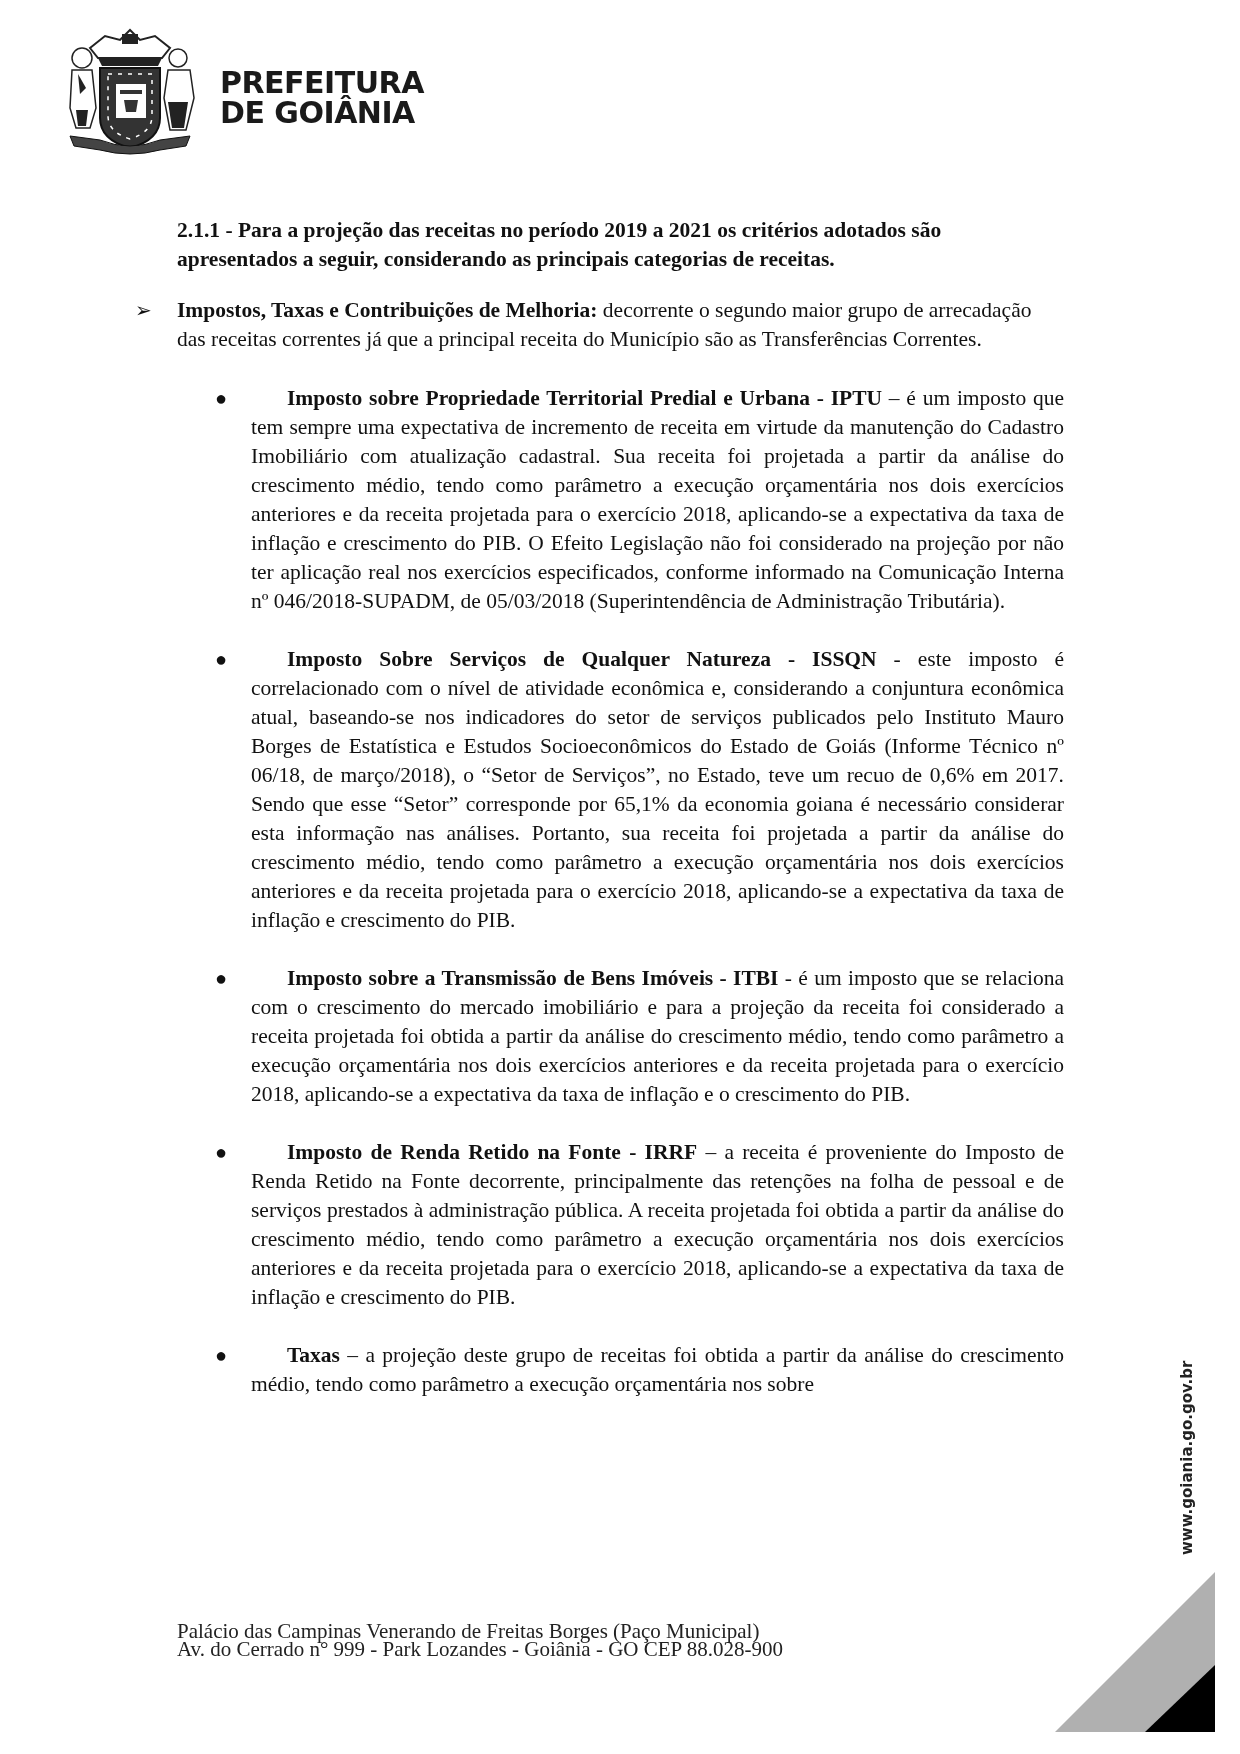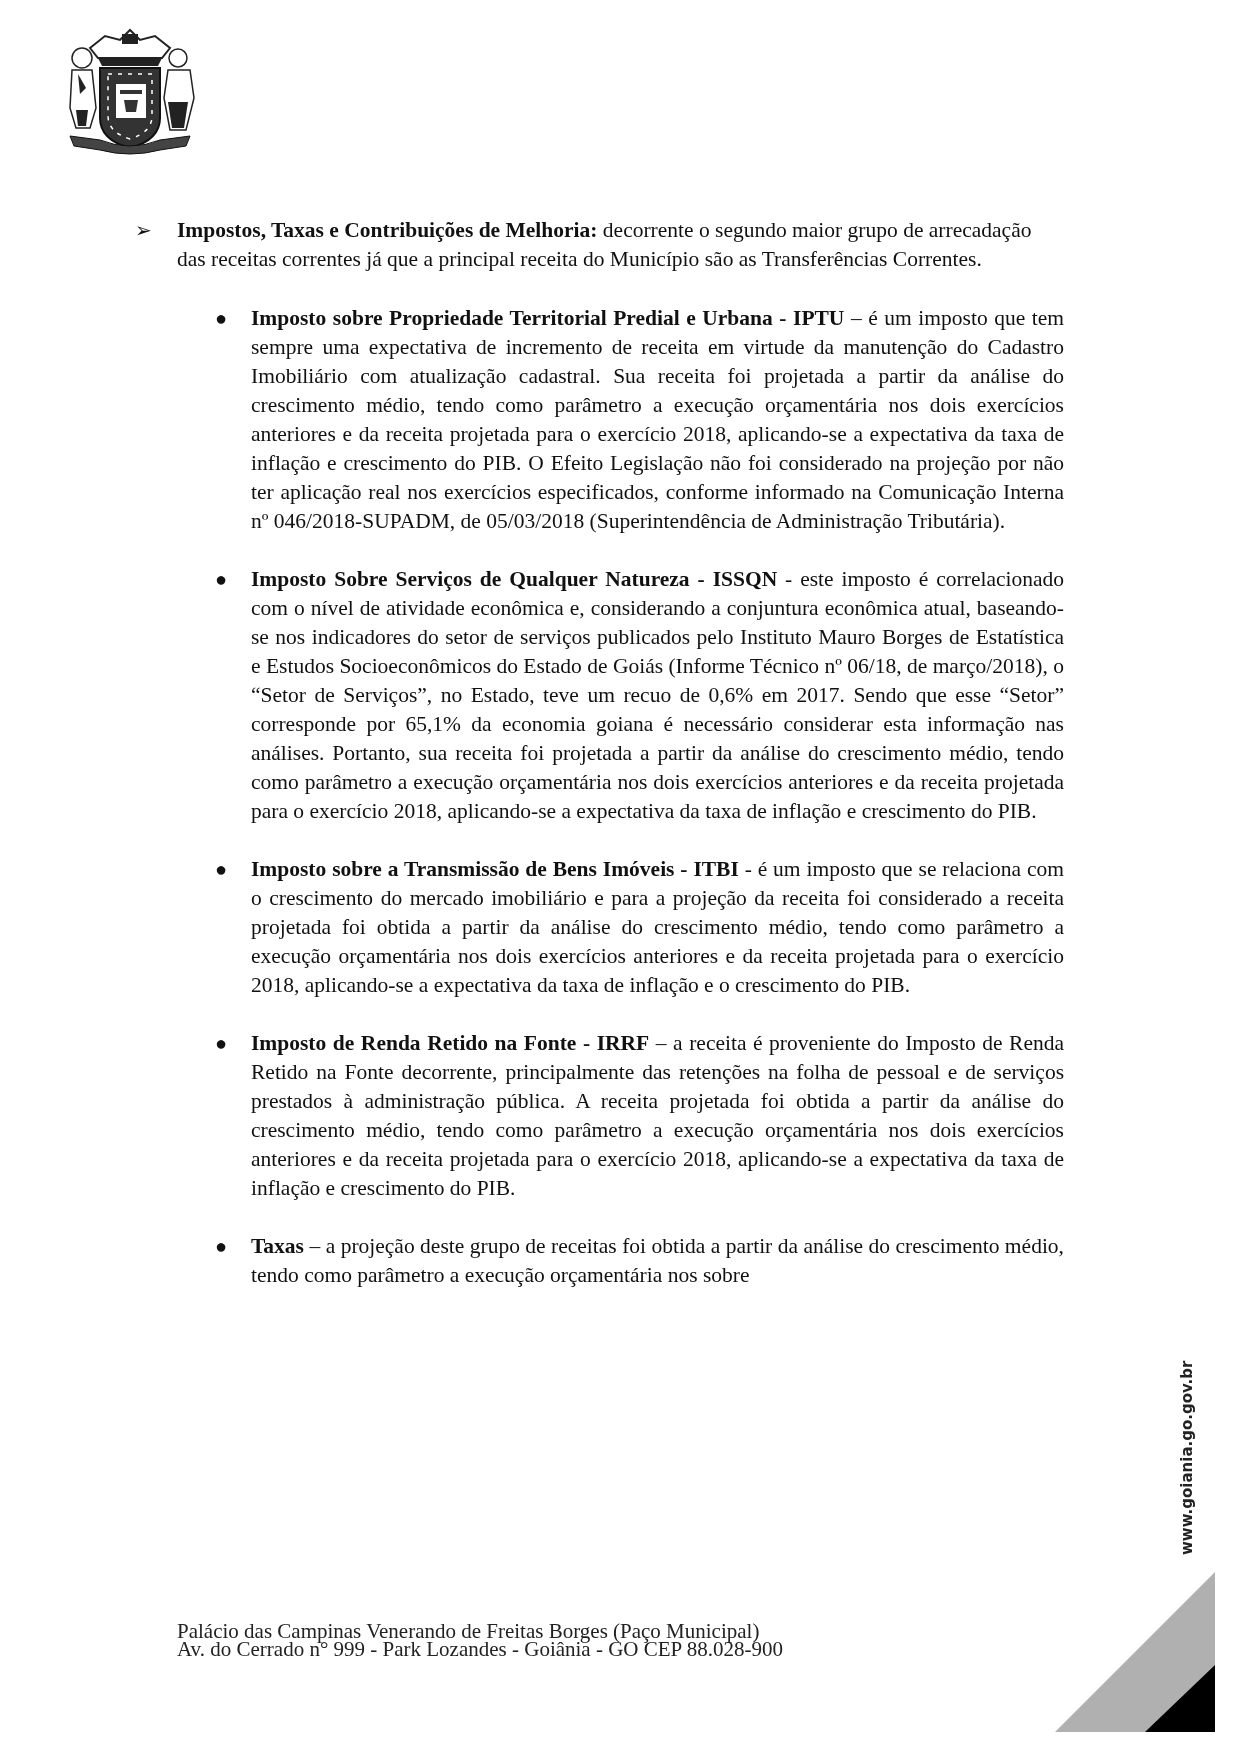--- a/index.html
+++ b/index.html
@@ -8,21 +8,21 @@
   .crest { position: absolute; left: 5px; top: 0; width: 160px; height: 140px; }
   .brand { position: absolute; left: 175px; top: 50px; font-family: "DejaVu Sans", "Liberation Sans", sans-serif; font-weight: bold; font-size: 30px; line-height: 30px; color: #1a1a1a; letter-spacing: -0.5px; }
   .content { position: absolute; left: 177px; top: 216px; width: 887px; font-size: 21.5px; line-height: 29px; }
   .heading { font-weight: bold; margin: 0 0 22px 0; }
   .section { position: relative; margin: 0 0 30px 0; }
   .arrow { position: absolute; left: -42px; top: 0; font-size: 20px; }
   .section-title { font-weight: bold; text-align: right; }
   ul.items { list-style: none; margin: 0; padding: 0 0 0 74px; }
   ul.items li { position: relative; text-align: justify; margin: 0 0 29px 0; }
   ul.items li .dot { position: absolute; left: -36px; top: 0; font-size: 20px; }
-  .b { font-weight: bold; }
+  .b { font-weight: bold; margin-left: 36px; }
   .footer { position: absolute; left: 177px; top: 1622px; font-size: 21px; line-height: 18px; color: #222; }
   .url { position: absolute; left: 1178px; top: 1555px; transform: rotate(-90deg); transform-origin: 0 0; font-family: "DejaVu Sans", "Liberation Sans", sans-serif; font-weight: bold; font-size: 15px; color: #222; white-space: nowrap; }
   .corner { position: absolute; left: 1050px; top: 1565px; width: 170px; height: 170px; }
 </style>
 </head>
 <body>
 
 <div class="logo">
   <svg class="crest" viewBox="0 0 160 140">
 
@@ -40,23 +40,28 @@
     <path d="M22 52 L42 52 L46 90 L40 110 L26 110 L20 90 Z" fill="#fff" stroke="#222" stroke-width="1.5"></path>
     <path d="M28 56 L36 70 L30 76 Z" fill="#222"></path>
     <path d="M26 92 L38 92 L36 108 L28 108 Z" fill="#222"></path>
 
     <circle cx="128" cy="40" r="9" fill="#fff" stroke="#222" stroke-width="1.5"></circle>
     <path d="M118 52 L140 52 L144 80 L136 112 L120 112 L114 80 Z" fill="#fff" stroke="#222" stroke-width="1.5"></path>
     <path d="M118 84 L138 84 L134 110 L122 110 Z" fill="#222"></path>
 
     <path d="M20 118 L50 122 Q80 134 110 122 L140 118 L136 128 L110 132 Q80 140 50 132 L24 128 Z" fill="#444" stroke="#111" stroke-width="1"></path>
   </svg>
+  <div class="brand">
+    <div>PREFEITURA</div>
+    <div>DE GOIÂNIA</div>
+  </div>
 </div>
 
 <div class="content">
+  <p class="heading">2.1.1 - Para a projeção das receitas no período 2019 a 2021 os critérios adotados são apresentados a seguir, considerando as principais categorias de receitas.</p>
 
   <div class="section">
     <span class="arrow">➢</span>
     <span class="section-title">Impostos, Taxas e Contribuições de Melhoria:</span><span> decorrente o segundo maior grupo de arrecadação das receitas correntes já que a principal receita do Município são as Transferências Correntes.</span>
   </div>
 
   <ul class="items">
     <li>
       <span class="dot">●</span>
       <span class="b">Imposto sobre Propriedade Territorial Predial e Urbana - IPTU</span><span> – é um imposto que tem sempre uma expectativa de incremento de receita em virtude da manutenção do Cadastro Imobiliário com atualização cadastral. Sua receita foi projetada a partir da análise do crescimento médio, tendo como parâmetro a execução orçamentária nos dois exercícios anteriores e da receita projetada para o exercício 2018, aplicando-se a expectativa da taxa de inflação e crescimento do PIB. O Efeito Legislação não foi  considerado na projeção por não ter aplicação real nos exercícios especificados, conforme informado na Comunicação Interna nº 046/2018-SUPADM, de 05/03/2018 (Superintendência de Administração Tributária).</span>

